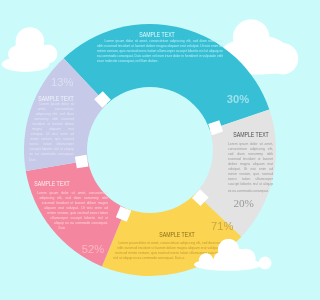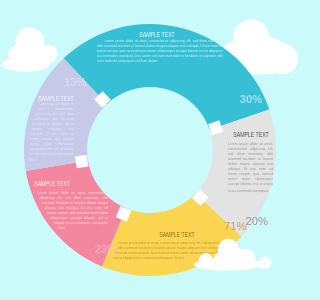--- a/index.html
+++ b/index.html
@@ -8,21 +8,21 @@
        font-family:"Liberation Sans","DejaVu Sans",sans-serif;
        -webkit-font-smoothing:antialiased;}
   #stage{position:relative;width:300px;height:300px;background:#cbfafb;overflow:hidden;}
   svg.layer{position:absolute;left:0;top:0;width:300px;height:300px;}
   .seg-head{position:absolute;font-size:6.3px;line-height:6.3px;letter-spacing:0;
             white-space:nowrap;transform:translateX(-50%) scaleX(.82);transform-origin:50% 50%;}
   .seg-body{position:absolute;font-size:4.2px;line-height:5px;text-align:justify;
             -webkit-hyphens:none;hyphens:none;word-spacing:-0.15px;
             transform:scaleX(.8);transform-origin:0 0;}
   .seg-pct{position:absolute;font-size:11.2px;line-height:11.2px;white-space:nowrap;
-           transform:translate(-50%,-50%);margin-left:13px;}
+           transform:translate(-50%,-50%);}
   .flt-l{float:left;}
   .flt-r{float:right;}
 </style>
 </head>
 <body>
 
 <div id="stage">
 
   <svg class="layer" viewBox="0 0 300 300">
     <path fill="#ffffff" d="M44.17 40.56 L43.93 38.71 L43.44 36.90 L42.73 35.18 L41.79 33.56 L40.65 32.07 L39.33 30.75 L37.84 29.61 L36.22 28.67 L34.50 27.96 L32.69 27.47 L31.30 27.27 L29.43 27.21 L27.57 27.39 L25.75 27.82 L24.00 28.47 L22.35 29.36 L20.83 30.45 L19.15 32.07 L17.76 33.95 L16.69 36.03 L15.97 38.25 L15.67 40.10 L15.63 42.44 L15.97 44.74 L13.74 46.43 L12.28 47.03 L10.99 47.89 L9.73 49.19 L8.80 50.74 L8.44 51.71 L8.21 52.71 L8.10 53.74 L8.14 54.77 L8.31 55.79 L8.61 56.78 L9.03 57.72 L9.61 58.65 L7.50 59.34 L5.73 60.08 L3.99 61.05 L2.91 61.92 L2.16 62.82 L1.76 63.74 L1.70 64.30 L1.76 64.86 L2.16 65.78 L2.73 66.51 L3.30 67.04 L4.80 68.05 L6.76 68.98 L9.12 69.80 L11.84 70.51 L14.85 71.09 L18.66 71.57 L22.09 71.82 L25.60 71.90 L29.11 71.82 L32.54 71.57 L36.35 71.09 L39.84 70.40 L42.50 69.67 L44.80 68.83 L46.68 67.88 L48.29 66.68 L49.15 65.60 L49.38 65.04 L49.49 64.49 L49.47 63.93 L49.25 63.21 L51.28 62.70 L52.91 61.90 L54.36 60.79 L55.56 59.42 L56.34 58.11 L56.98 56.41 L57.26 54.91 L57.26 53.09 L56.81 51.01 L55.90 49.09 L54.58 47.42 L52.91 46.10 L51.28 45.30 L49.51 44.82 L48.30 44.70 L47.09 44.74 L45.89 44.94 L44.81 45.26 L43.85 44.62 L44.17 42.44 L44.17 40.56Z"></path>
@@ -44,27 +44,27 @@
         <rect x="194.37" y="191.80" width="11.8" height="11.8" fill="#ffffff" transform="rotate(133.5 200.27 197.70)"></rect>
         <rect x="117.69" y="208.17" width="11.8" height="11.8" fill="#ffffff" transform="rotate(202.4 123.59 214.07)"></rect>
         <rect x="75.77" y="155.66" width="11.8" height="11.8" fill="#ffffff" transform="rotate(260.4 81.67 161.56)"></rect>
       </g>
   </svg>
 
   <div>
       <div class="seg-pct" style="left: 238px; top: 100.3px; color: rgb(158, 224, 236); font-weight: bold;">30%</div>
       <div class="seg-head" style="left: 156.5px; top: 32.2px; color: rgb(228, 251, 255);">SAMPLE TEXT</div>
       <div class="seg-body" style="left: 96.5px; top: 37.6px; width: 157.5px; height: 32px; color: rgb(189, 240, 247);"><div class="flt-l" style="width: 86.625px; height: 32px; shape-outside: polygon(0px 0px, 9.4px 0px, 3.1px 2.3px, 0px 4.6px, 0px 6.9px, 0px 9.1px, 0px 11.4px, 0px 13.7px, 0px 16px, 0px 18.3px, 0px 20.6px, 0px 22.9px, 0px 25.1px, 0px 27.4px, 0px 29.7px, 0px 32px, 0px 32px);"></div><div class="flt-r" style="width: 86.625px; height: 32px; shape-outside: polygon(86.625px 0px, 53.5px 0px, 59.8px 2.3px, 65.4px 4.6px, 71px 6.9px, 76px 9.1px, 80.4px 11.4px, 84.1px 13.7px, 86.6px 16px, 86.6px 18.3px, 86.6px 20.6px, 86.6px 22.9px, 86.6px 25.1px, 86.6px 27.4px, 86.6px 29.7px, 86.6px 32px, 86.625px 32px);"></div><span>Lorem ipsum dolor sit amet, consectetuer adipiscing elit, sed diam nonummy nibh euismod tincidunt ut laoreet dolore magna aliquam erat volutpat. Ut wisi enim ad minim veniam, quis nostrud exerci tation ullamcorper suscipit lobortis nisl ut aliquip ex ea commodo consequat. Duis autem vel eum iriure dolor in hendrerit in vulputate velit esse molestie consequat, vel illum dolore.</span></div>
-      <div class="seg-pct" style="left: 243.7px; top: 222px; color: rgb(154, 154, 154);">20%</div>
+      <div class="seg-pct" style="left: 243.7px; top: 204px; color: rgb(154, 154, 154); font-family: Liberation Serif, serif;">20%</div>
       <div class="seg-head" style="left: 250.5px; top: 131.9px; color: rgb(77, 77, 77);">SAMPLE TEXT</div>
       <div class="seg-body" style="left: 228px; top: 140.5px; width: 56.25px; height: 47px; color: rgb(155, 155, 155);"><div class="flt-l" style="width: 30.9375px; height: 47px; shape-outside: polygon(0px 0px, 0px 0px, 0px 3.4px, 0px 6.7px, 0px 10.1px, 0px 13.4px, 0px 16.8px, 0px 20.1px, 0px 23.5px, 0px 26.9px, 0px 30.2px, 0px 33.6px, 0px 36.9px, 0px 40.3px, 0px 43.6px, 0px 47px, 0px 47px);"></div><div class="flt-r" style="width: 30.9375px; height: 47px; shape-outside: polygon(30.9375px 0px, 28.4px 0px, 28.4px 3.4px, 28.4px 6.7px, 28.4px 10.1px, 28.4px 13.4px, 28.4px 16.8px, 28.4px 20.1px, 27.8px 23.5px, 27.2px 26.9px, 26.6px 30.2px, 25.9px 33.6px, 24.7px 36.9px, 24.1px 40.3px, 22.8px 43.6px, 21.6px 47px, 30.9375px 47px);"></div><span>Lorem ipsum dolor sit amet, consectetuer adipiscing elit, sed diam nonummy nibh euismod tincidunt ut laoreet dolore magna aliquam erat volutpat. Ut wisi enim ad minim veniam, quis nostrud exerci tation ullamcorper suscipit lobortis nisl ut aliquip ex ea commodo consequat.</span></div>
       <div class="seg-pct" style="left: 222.2px; top: 226.9px; color: rgb(201, 165, 69);">71%</div>
       <div class="seg-head" style="left: 176.5px; top: 232.3px; color: rgb(138, 109, 32);">SAMPLE TEXT</div>
       <div class="seg-body" style="left: 110px; top: 239.5px; width: 151.25px; height: 25px; color: rgb(196, 154, 51);"><div class="flt-l" style="width: 83.1875px; height: 25px; shape-outside: polygon(0px 0px, 10.6px 0px, 10px 1.8px, 9.4px 3.6px, 8.8px 5.4px, 7.5px 7.1px, 6.9px 8.9px, 6.3px 10.7px, 5.6px 12.5px, 4.4px 14.3px, 3.8px 16.1px, 3.1px 17.9px, 2.5px 19.6px, 1.3px 21.4px, 0.6px 23.2px, 0px 25px, 0px 25px);"></div><div class="flt-r" style="width: 83.1875px; height: 25px; shape-outside: polygon(83.1875px 0px, 83.2px 0px, 81.9px 1.8px, 79.4px 3.6px, 76.3px 5.4px, 73.8px 7.1px, 70.7px 8.9px, 67.6px 10.7px, 64.4px 12.5px, 60.7px 14.3px, 56.9px 16.1px, 52.6px 17.9px, 48.2px 19.6px, 43.8px 21.4px, 38.2px 23.2px, 32.6px 25px, 83.1875px 25px);"></div><span>Lorem ipsum dolor sit amet, consectetuer adipiscing elit, sed diam nonummy nibh euismod tincidunt ut laoreet dolore magna aliquam erat volutpat. Ut wisi enim ad minim veniam, quis nostrud exerci tation ullamcorper suscipit lobortis nisl ut aliquip ex ea commodo consequat. Duis a</span></div>
-      <div class="seg-pct" style="left: 93px; top: 250px; color: rgb(249, 182, 198);">23%</div>
+      <div class="seg-pct" style="left: 93px; top: 250px; color: rgb(249, 182, 198);">52%</div>
       <div class="seg-head" style="left: 52px; top: 181px; color: rgb(255, 238, 242);">SAMPLE TEXT</div>
       <div class="seg-body" style="left: 34px; top: 189.5px; width: 92.5px; height: 48px; color: rgb(252, 212, 220);"><div class="flt-l" style="width: 50.875px; height: 48px; shape-outside: polygon(0px 0px, 1.9px 0px, 3.1px 3.4px, 5px 6.9px, 6.9px 10.3px, 8.8px 13.7px, 11.3px 17.1px, 13.1px 20.6px, 15.6px 24px, 18.8px 27.4px, 21.3px 30.9px, 24.4px 34.3px, 28.1px 37.7px, 31.9px 41.1px, 35.6px 44.6px, 40px 48px, 0px 48px);"></div><div class="flt-r" style="width: 50.875px; height: 48px; shape-outside: polygon(50.875px 0px, 34.6px 0px, 37.8px 3.4px, 41.5px 6.9px, 45.9px 10.3px, 50.9px 13.7px, 50.9px 17.1px, 50.9px 20.6px, 50.9px 24px, 50.9px 27.4px, 50.9px 30.9px, 50.9px 34.3px, 50.9px 37.7px, 50.9px 41.1px, 50.9px 44.6px, 50.9px 48px, 50.875px 48px);"></div><span>Lorem ipsum dolor sit amet, consectetuer adipiscing elit, sed diam nonummy nibh euismod tincidunt ut laoreet dolore magna aliquam erat volutpat. Ut wisi enim ad minim veniam, quis nostrud exerci tation ullamcorper suscipit lobortis nisl ut aliquip ex ea commodo consequat. Duis</span></div>
       <div class="seg-pct" style="left: 62.2px; top: 83px; color: rgb(222, 224, 242);">13%</div>
       <div class="seg-head" style="left: 56.2px; top: 95.9px; color: rgb(242, 243, 251);">SAMPLE TEXT</div>
       <div class="seg-body" style="left: 28.5px; top: 101.3px; width: 56.25px; height: 56px; color: rgb(227, 229, 245);"><div class="flt-l" style="width: 30.9375px; height: 56px; shape-outside: polygon(0px 0px, 13.1px 0px, 11.3px 4px, 9.4px 8px, 7.5px 12px, 5.6px 16px, 4.4px 20px, 3.8px 24px, 2.5px 28px, 1.9px 32px, 1.3px 36px, 0.6px 40px, 0.6px 44px, 0.6px 48px, 0.6px 52px, 0.6px 56px, 0px 56px);"></div><div class="flt-r" style="width: 30.9375px; height: 56px; shape-outside: polygon(30.9375px 0px, 30.9px 0px, 30.9px 4px, 30.9px 8px, 30.9px 12px, 30.9px 16px, 30.9px 20px, 30.9px 24px, 30.9px 28px, 30.9px 32px, 30.9px 36px, 30.9px 40px, 30.9px 44px, 30.9px 48px, 30.9px 52px, 30.9px 56px, 30.9375px 56px);"></div><span>Lorem ipsum dolor sit amet, consectetuer adipiscing elit, sed diam nonummy nibh euismod tincidunt ut laoreet dolore magna aliquam erat volutpat. Ut wisi enim ad minim veniam, quis nostrud exerci tation ullamcorper suscipit lobortis nisl ut aliquip ex ea commodo consequat. Duis</span></div>
     </div>
 
   <svg class="layer" viewBox="0 0 300 300"></svg>
 
   <svg class="layer" viewBox="0 0 300 300">

